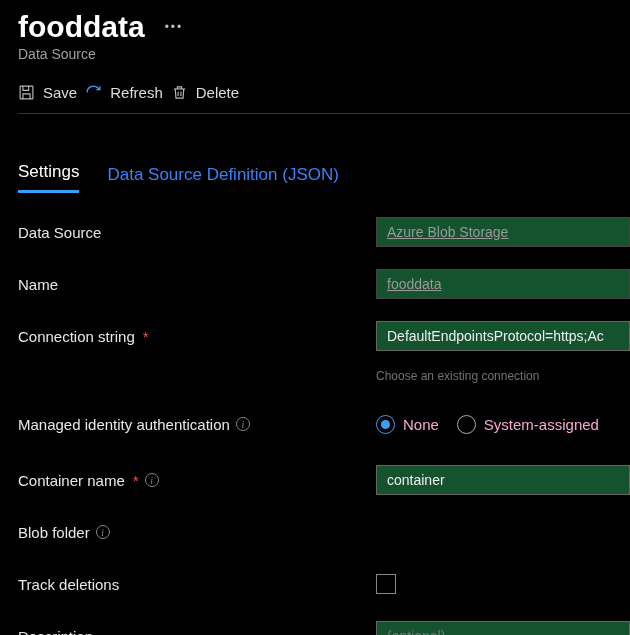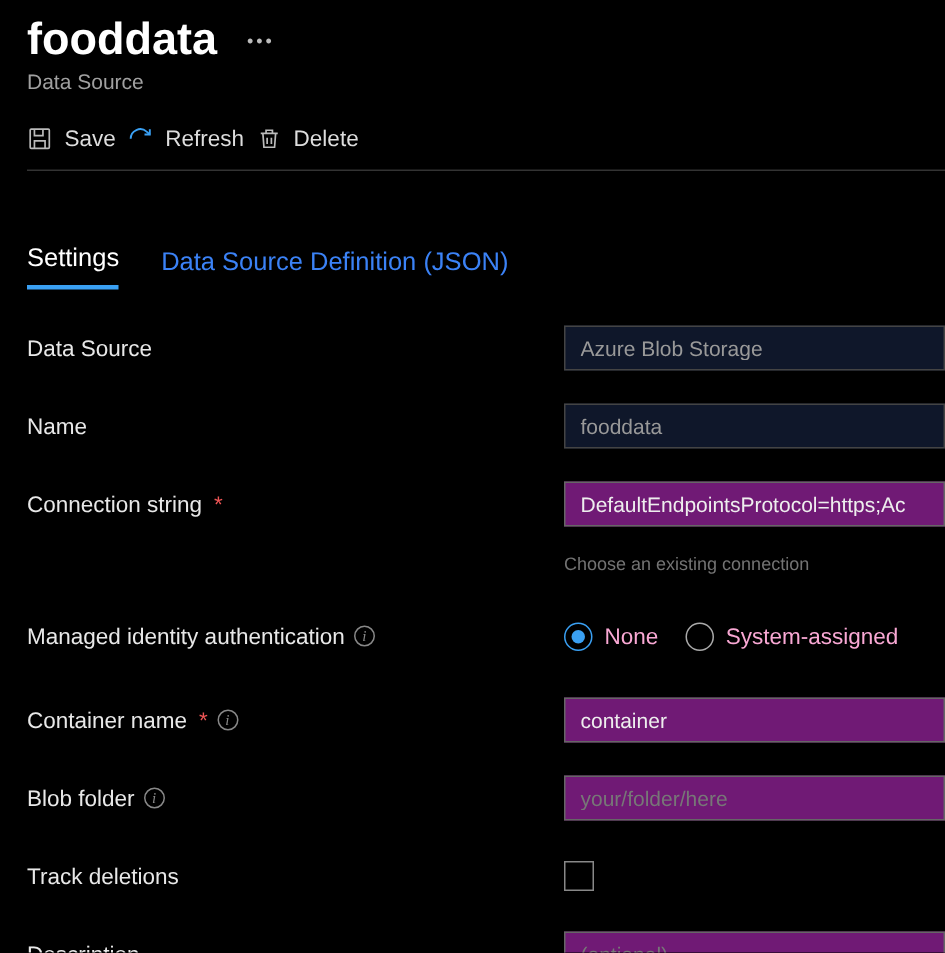--- a/index.html
+++ b/index.html
@@ -81,31 +81,32 @@
     justify-content: center;
     font-size: 10px;
     color: #888;
     font-style: italic;
     font-family: serif;
   }
   .input-col { flex: 1; min-width: 0; }
   input[type="text"] {
     width: 100%;
     height: 30px;
-    background: #701a75;
+    background: #14532d;
     border: 1px solid #666;
     color: #eee;
     padding: 0 10px;
     font-size: 14px;
     outline: none;
   }
   input[type="text"].disabled {
-    background: #0f172a;
+    background: #14532d;
     color: #999;
     border: 1px solid #444;
+    text-decoration: underline;
   }
   input::placeholder { color: #777; }
   .link {
     color: #737373;
     font-size: 12px;
     margin-top: 10px;
     display: inline-block;
     cursor: pointer;
   }
   .radio-group { display: flex; gap: 18px; align-items: center; }
@@ -229,21 +230,20 @@
         <span class="info-icon">i</span>
       </div>
       <div class="input-col"><input type="text" value="container" style=""></div>
     </div>
 
     <div class="row">
       <div class="label-col">
         <span>Blob folder</span>
         <span class="info-icon">i</span>
       </div>
-      <div class="input-col"><input type="text" placeholder="your/folder/here" style=""></div>
     </div>
 
     <div class="row">
       <div class="label-col">
           <span>Track deletions</span>
         </div>
       <div class="input-col">
           <div class="checkbox"></div>
         </div>
     </div>

